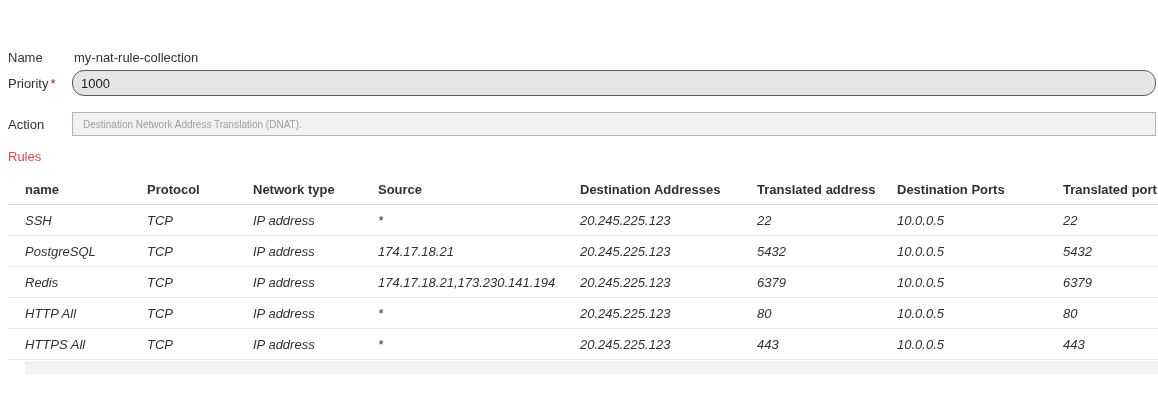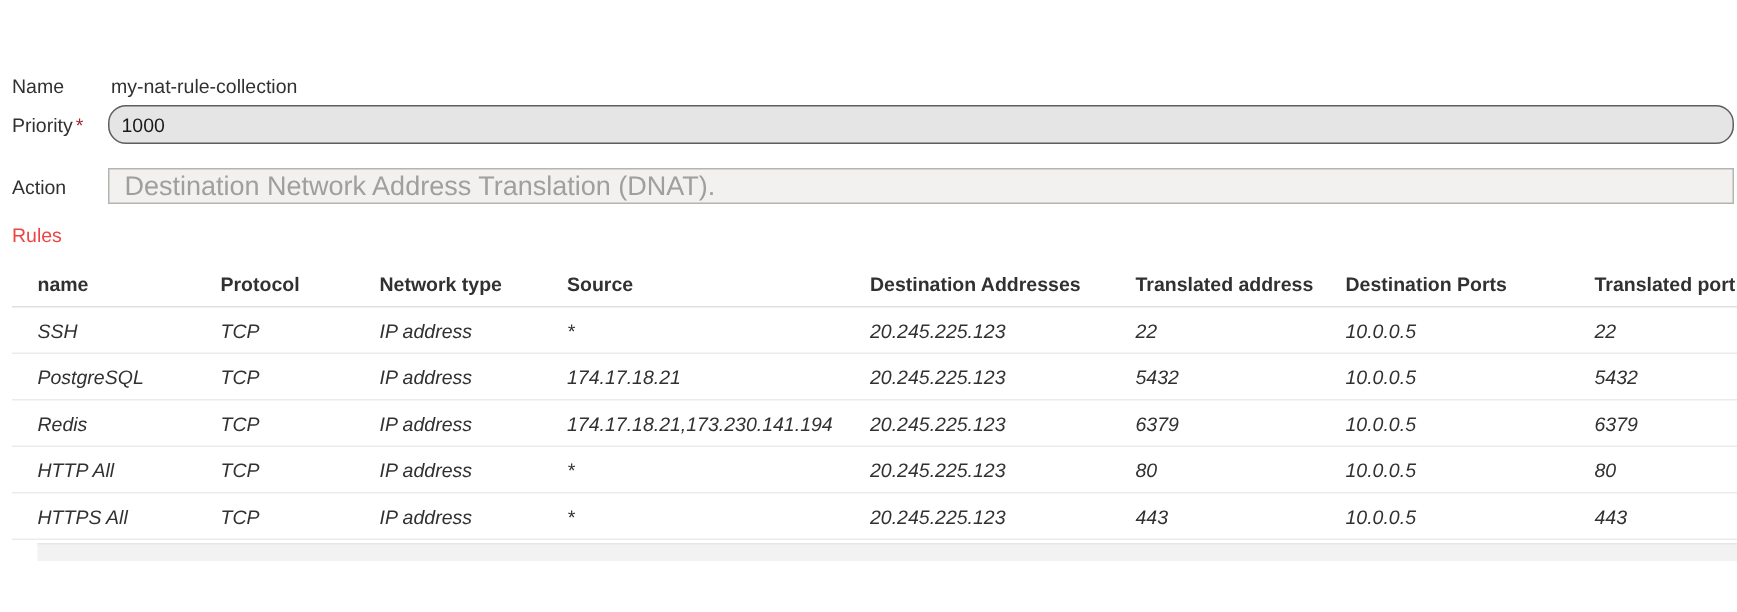--- a/index.html
+++ b/index.html
@@ -64,21 +64,21 @@
     padding: 0 8px;
     outline: none;
   }
   .row-action { margin-top: 13px; height: 20px; }
   .disabled-input {
     flex: 1;
     height: 24px;
     border: 1px solid #b6b3b0;
     background: #f2f1f0;
     font-family: "Liberation Sans", sans-serif;
-    font-size: 18px;
+    font-size: 10px;
     padding: 0 10px;
     color: #a19f9d;
   }
   .disabled-input::placeholder { color: #a19f9d; opacity: 1; }
   
   .rules-label {
     margin: 15px 0 0 8px;
     font-size: 13px;
     height: 16px;
     color: #ef4444;

